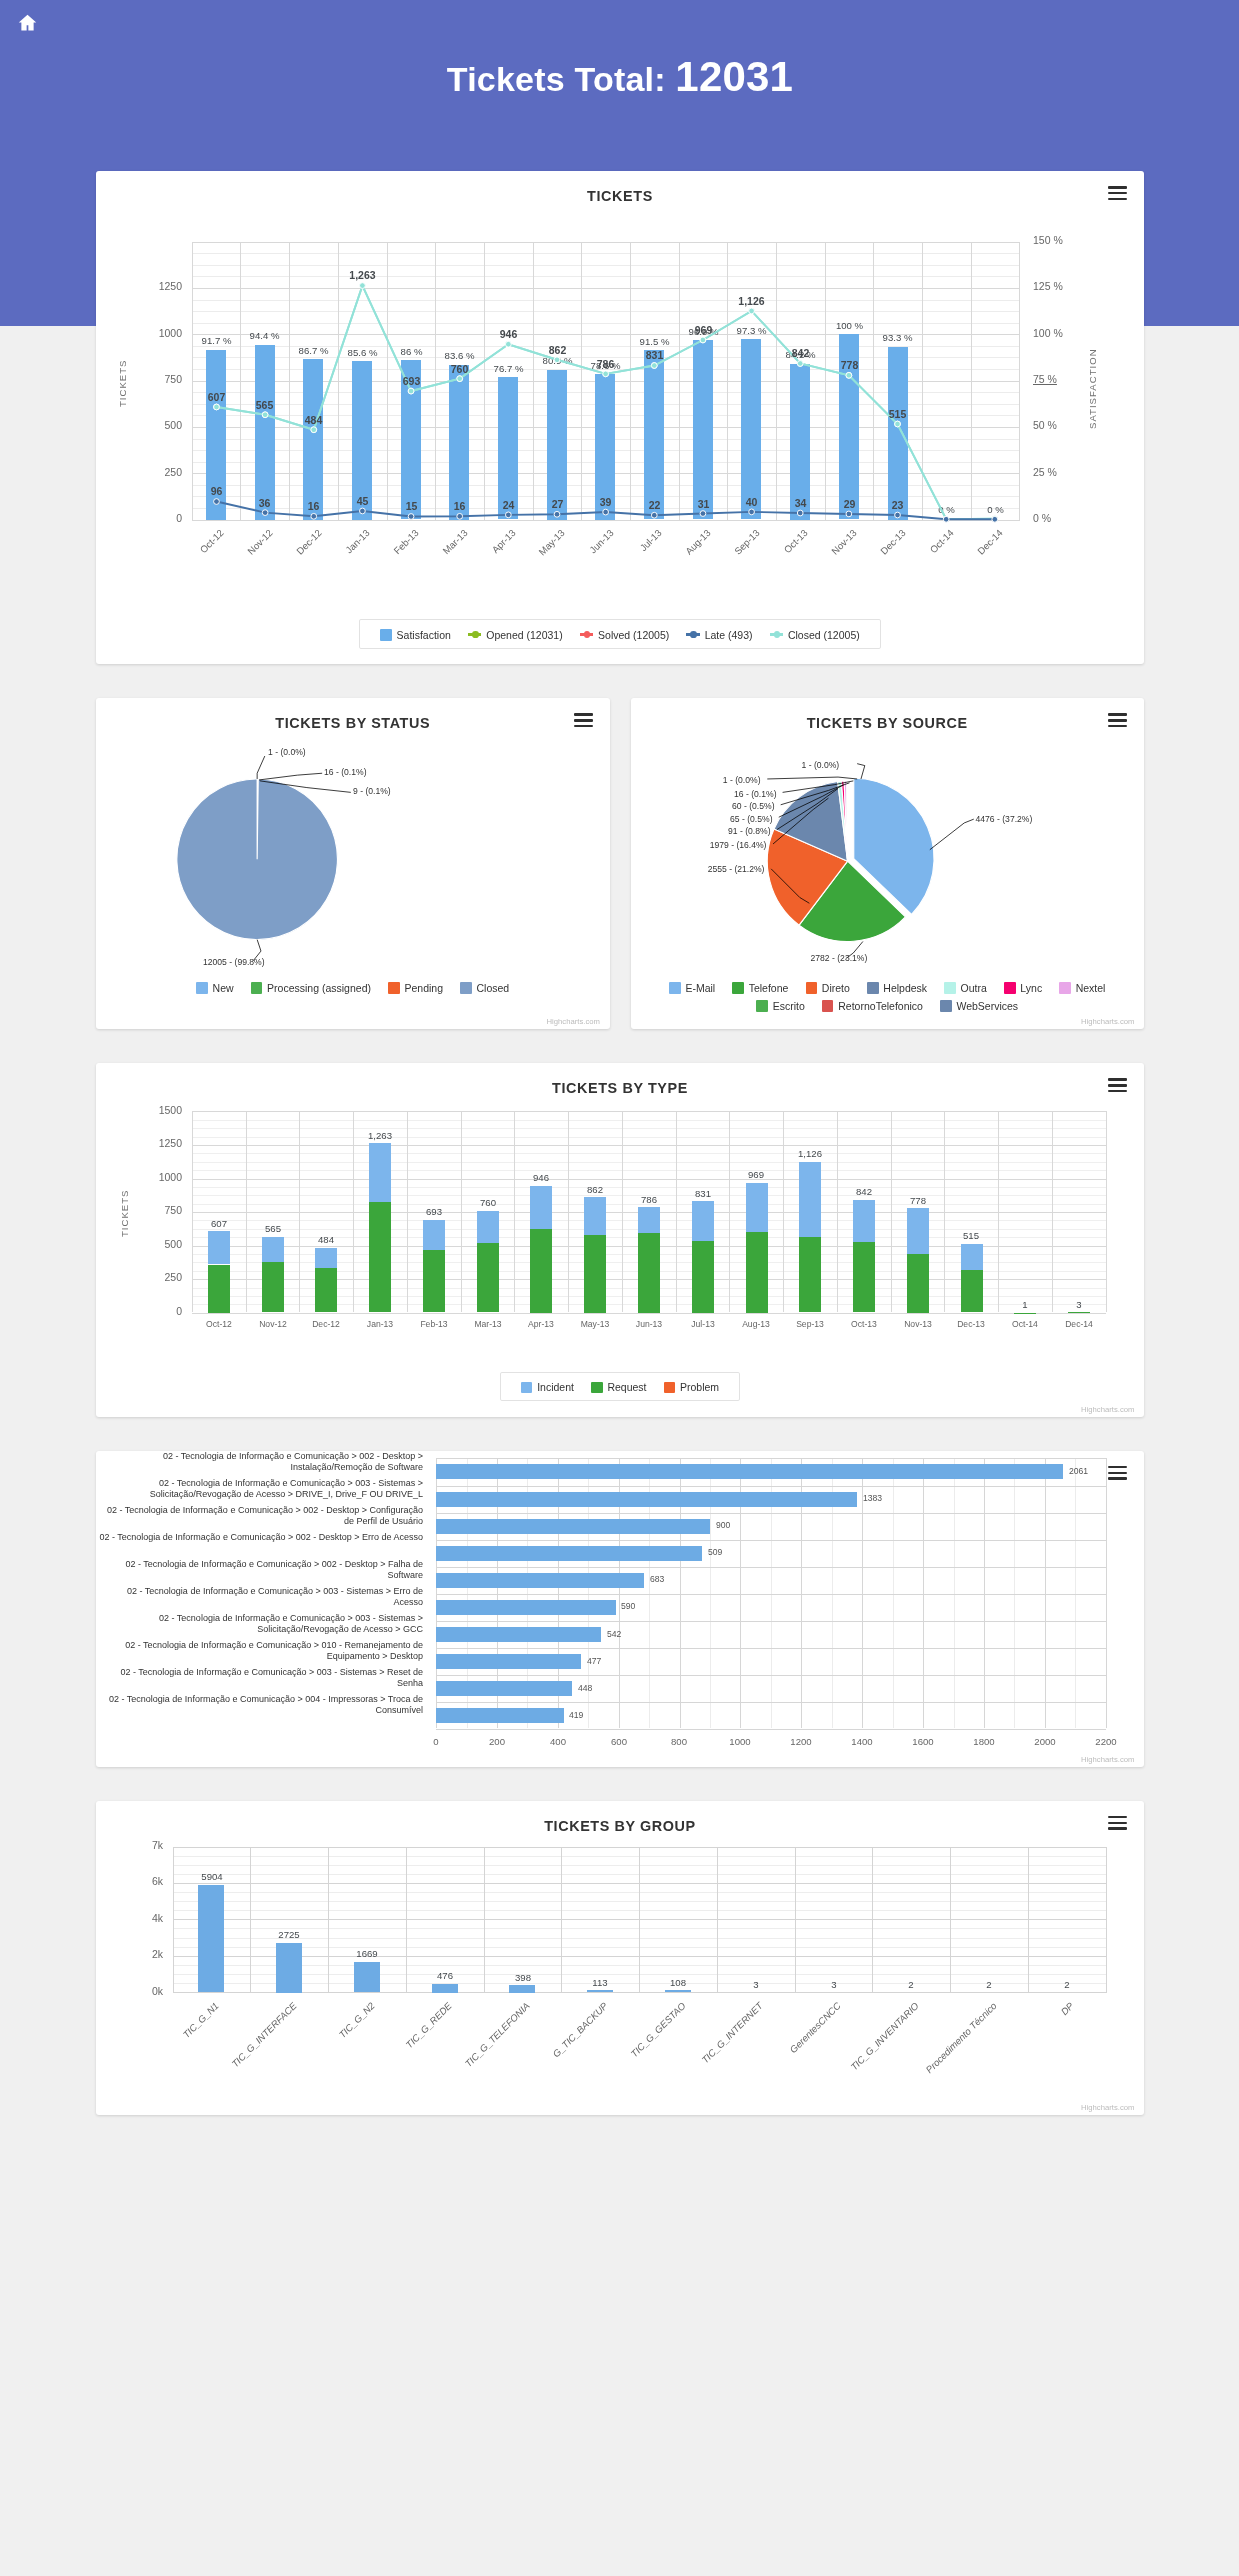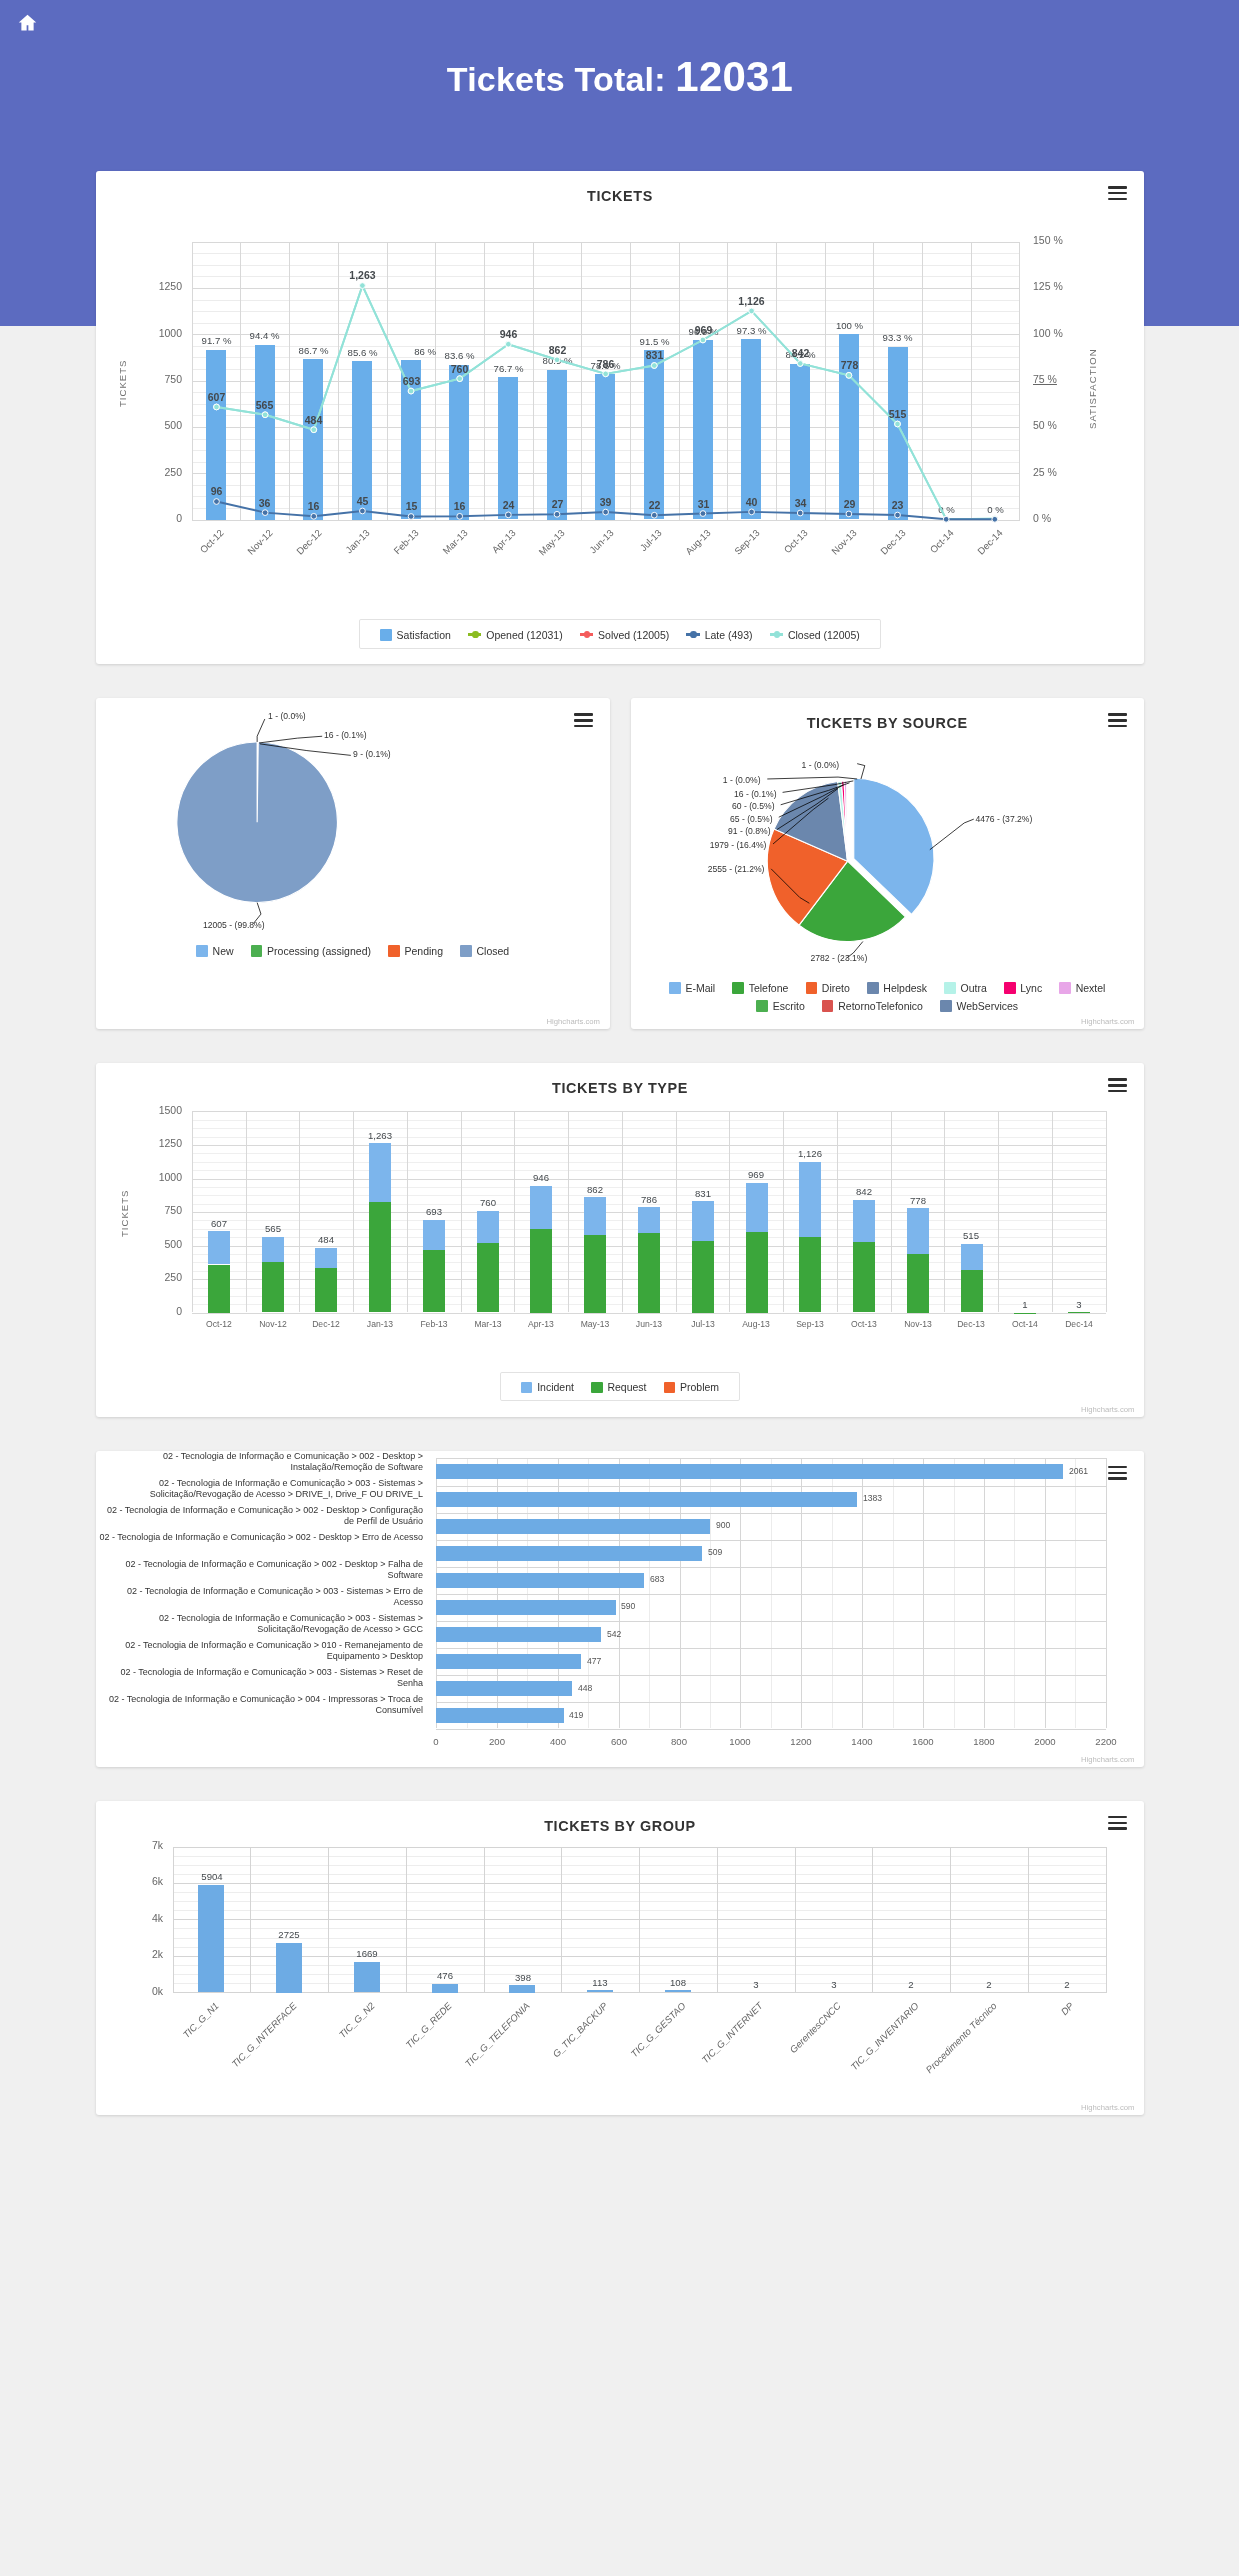--- a/index.html
+++ b/index.html
@@ -169,21 +169,21 @@
           <div class="axis-title" style="left:991px;top:216px;">SATISFACTION</div>
           <div class="bar" style="left:110px;top:137px;width:20.4px;height:170px;background:#69aeea"></div>
           <div class="dlabel" style="left:96px;top:122px;width:49px;">91.7 %</div>
           <div class="bar" style="left:159px;top:132px;width:20.4px;height:175px;background:#69aeea"></div>
           <div class="dlabel" style="left:144px;top:117px;width:49px;">94.4 %</div>
           <div class="bar" style="left:207px;top:146px;width:20.4px;height:161px;background:#69aeea"></div>
           <div class="dlabel" style="left:193px;top:132px;width:49px;">86.7 %</div>
           <div class="bar" style="left:256px;top:148px;width:20.4px;height:159px;background:#69aeea"></div>
           <div class="dlabel" style="left:242px;top:134px;width:49px;">85.6 %</div>
           <div class="bar" style="left:305px;top:147px;width:20.4px;height:159px;background:#69aeea"></div>
-          <div class="dlabel" style="left:291px;top:133px;width:49px;text-align:right;">86 %</div>
+          <div class="dlabel" style="left:291px;top:133px;width:49px;">86 %</div>
           <div class="bar" style="left:353px;top:152px;width:20.4px;height:155px;background:#69aeea"></div>
           <div class="dlabel" style="left:339px;top:137px;width:49px;">83.6 %</div>
           <div class="bar" style="left:402px;top:164px;width:20.4px;height:142px;background:#69aeea"></div>
           <div class="dlabel" style="left:388px;top:150px;width:49px;">76.7 %</div>
           <div class="bar" style="left:451px;top:157px;width:20.4px;height:150px;background:#69aeea"></div>
           <div class="dlabel" style="left:437px;top:142px;width:49px;">80.9 %</div>
           <div class="bar" style="left:499px;top:161px;width:20.4px;height:146px;background:#69aeea"></div>
           <div class="dlabel" style="left:485px;top:147px;width:49px;">78.6 %</div>
           <div class="bar" style="left:548px;top:137px;width:20.4px;height:169px;background:#69aeea"></div>
           <div class="dlabel" style="left:534px;top:123px;width:49px;">91.5 %</div>
@@ -307,20 +307,21 @@
           <div class="xtick" style="left:804px;top:314px;width:48px;">Oct-14</div>
           <div class="xtick" style="left:853px;top:314px;width:48px;">Dec-14</div>
         </div>
       <div class="legend-wrap">
         <span class="legend boxed" id="lg-tickets"><span class="lg"><i style="background:#69aeea"></i><span>Satisfaction</span></span><span class="lg"><span class="ln" style="background: rgb(139, 188, 33); --c: #8bbc21;"><span style="position:absolute;left:3.8px;top:-2.4px;width:6.7px;height:6.7px;border-radius:50%;background:#8bbc21"></span></span><span>Opened (12031)</span></span><span class="lg"><span class="ln" style="background: rgb(244, 91, 91); --c: #f45b5b;"><span style="position:absolute;left:3.8px;top:-2.4px;width:6.7px;height:6.7px;border-radius:50%;background:#f45b5b"></span></span><span>Solved (12005)</span></span><span class="lg"><span class="ln" style="background: rgb(69, 114, 167); --c: #4572a7;"><span style="position:absolute;left:3.8px;top:-2.4px;width:6.7px;height:6.7px;border-radius:50%;background:#4572a7"></span></span><span>Late (493)</span></span><span class="lg"><span class="ln" style="background: rgb(146, 226, 216); --c: #92e2d8;"><span style="position:absolute;left:3.8px;top:-2.4px;width:6.7px;height:6.7px;border-radius:50%;background:#92e2d8"></span></span><span>Closed (12005)</span></span></span>
       </div>
     </div>
 
     <div class="two-col">
       <div class="card">
+        <div class="card-title">TICKETS BY STATUS</div>
         <div class="burger">
             <span></span>
             <span></span>
             <span></span>
           </div>
         <div class="pie-area" id="pie-status">
             <svg style="position:absolute;left:0;top:0;width:100%;height:239px;overflow:visible" viewBox="0 0 536 250" width="513" height="239">
               <path d="M 168 130 L 168 46 A 84 84 0 0 1 168.04386896698622 46.000011455276166 Z" fill="#7cb5ec" stroke="#fff" stroke-width="1.2"></path>
               <path d="M 168 130 L 168.04386896698622 46.000011455276166 A 84 84 0 0 1 168.7457626753417 46.00331055314105 Z" fill="#4caf50" stroke="#fff" stroke-width="1.2"></path>
               <path d="M 168 130 L 168.7457626753417 46.00331055314105 A 84 84 0 0 1 169.14055814425862 46.00774364788403 Z" fill="#f0612b" stroke="#fff" stroke-width="1.2"></path>

